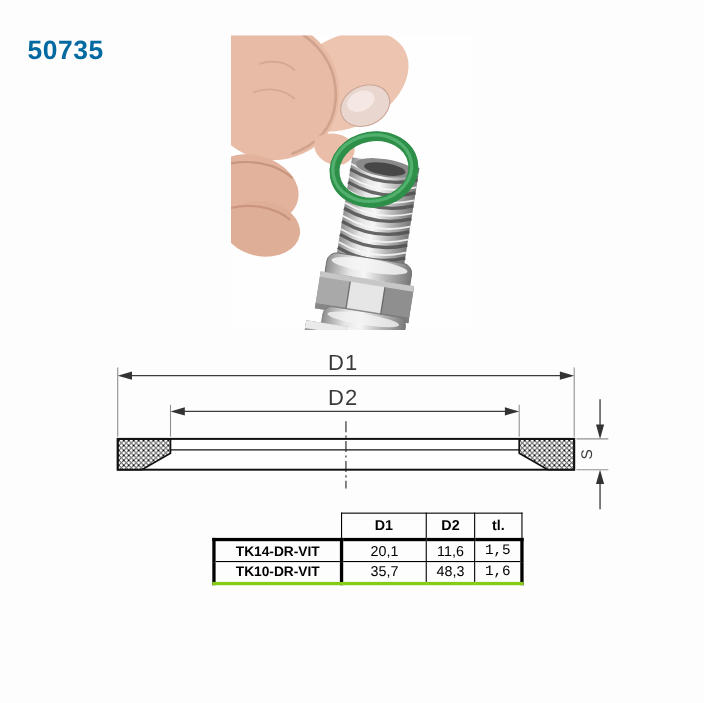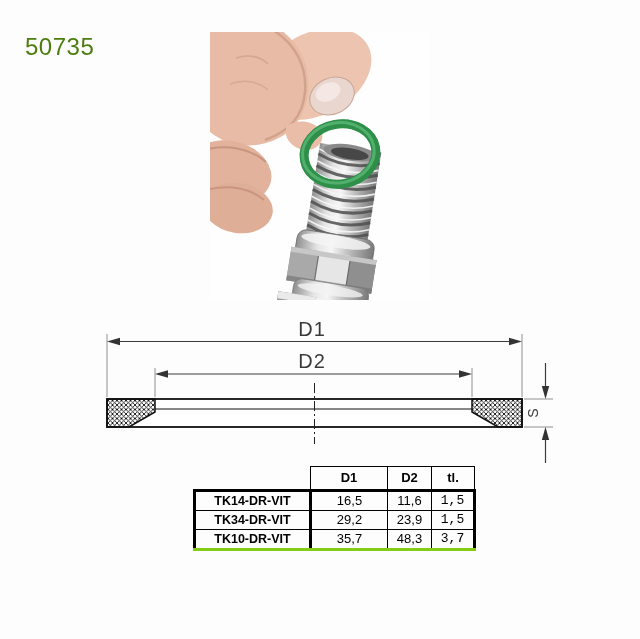--- a/index.html
+++ b/index.html
@@ -6,21 +6,21 @@
   body{
     width:640px;height:639px;
     background:#fdfdfd;
     font-family:"Liberation Sans", sans-serif;
     position:relative;
     overflow:hidden;
   }
   .page{position:absolute;inset:0;}
   .part-number{
     position:absolute;left:25px;top:33px;
-    font-size:24px;font-weight:normal;color:#4d7c0f;
+    font-size:24px;font-weight:bold;color:#0369a1;
     letter-spacing:0.5px;
   }
   .photo{
     position:absolute;left:210px;top:32px;width:220px;height:268px;
     overflow:hidden;background:#fefefe;
   }
   .diagram{
     position:absolute;left:0;top:0;width:640px;height:639px;
     pointer-events:none;
   }
@@ -211,32 +211,26 @@
       <tr>
         <th class="empty"></th>
         <th>D1</th>
         <th>D2</th>
         <th>tl.</th>
       </tr>
     </thead>
     <tbody>
       <tr>
         <td class="name">TK14-DR-VIT</td>
-        <td>16,5</td>
+        <td>20,1</td>
         <td>11,6</td>
-        <td>1,5</td>
-      </tr>
-      <tr>
-        <td class="name">TK34-DR-VIT</td>
-        <td>29,2</td>
-        <td>23,9</td>
         <td>1,5</td>
       </tr>
       <tr>
         <td class="name">TK10-DR-VIT</td>
         <td>35,7</td>
         <td>48,3</td>
-        <td>3,7</td>
+        <td>1,6</td>
       </tr>
     </tbody>
   </table>
 
 </div>
 
 </body></html>

